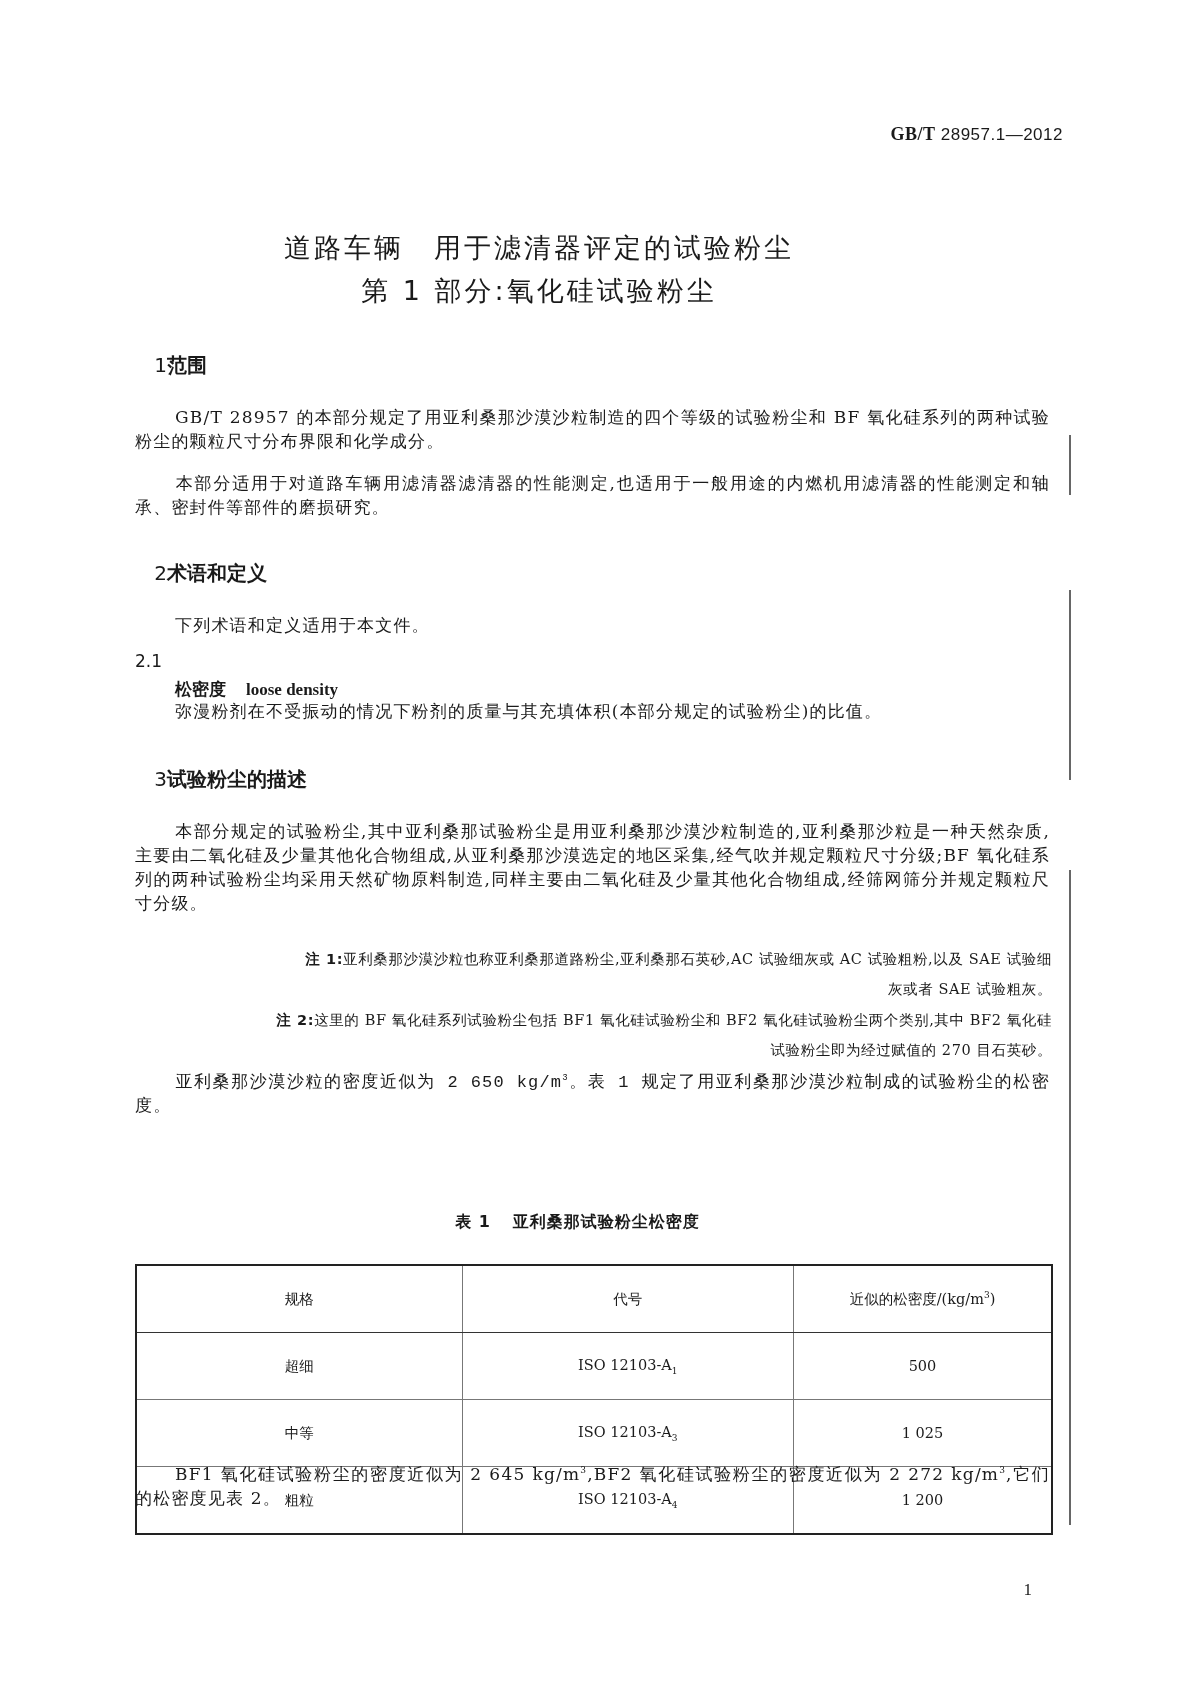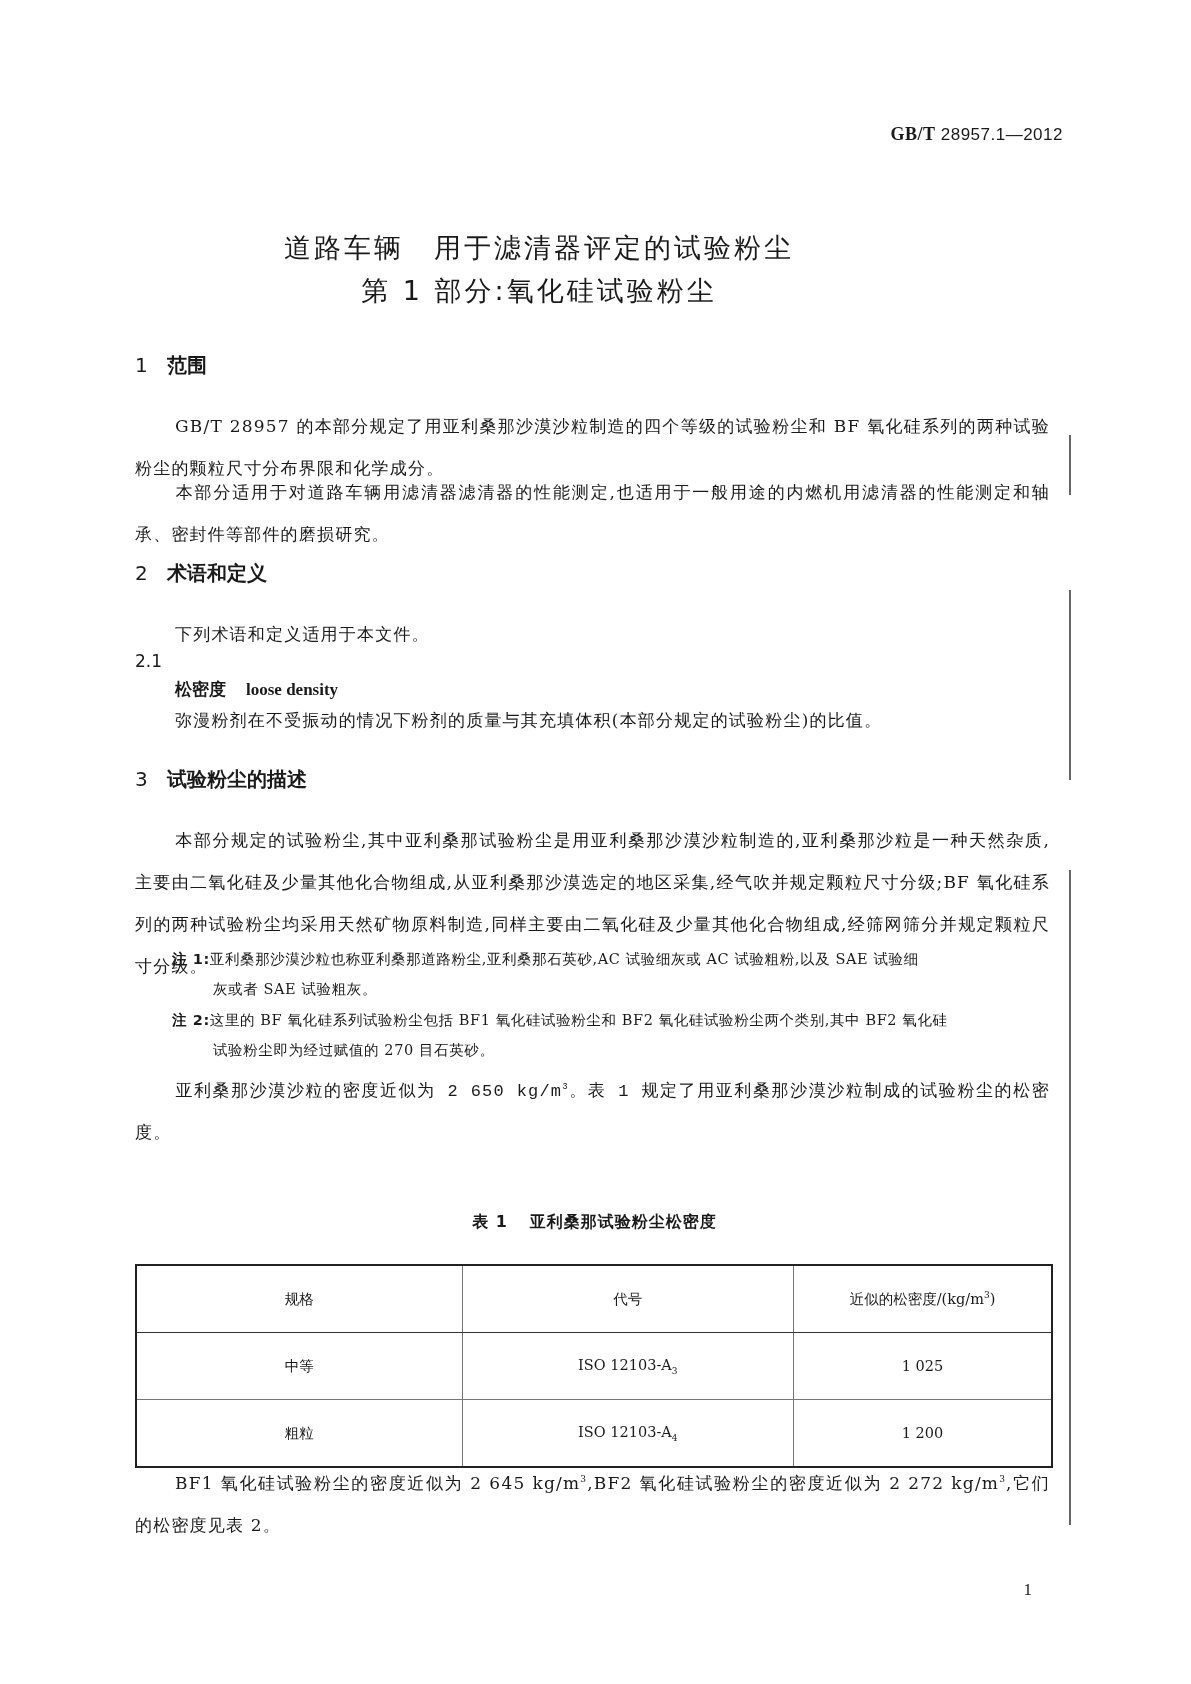--- a/index.html
+++ b/index.html
@@ -8,21 +8,21 @@
       background: #ffffff;
     }
     body {
       width: 1191px;
       height: 1684px;
       position: relative;
       overflow: hidden;
       color: #1a1a1a;
       font-family: "DejaVu Serif", "Liberation Serif", serif;
     }
-    .abs { position: absolute; }
+    .abs { position: absolute; text-align: right; }
 
     .std-code {
       right: 128px;
       top: 124px;
       font-size: 17px;
       letter-spacing: 0.5px;
       font-family: "Liberation Sans", "DejaVu Sans", sans-serif;
     }
     .std-code .gbt {
       font-family: "Liberation Serif", "DejaVu Serif", serif;
@@ -50,21 +50,21 @@
     .section-heading .num {
       display: inline-block;
       width: 32px;
       font-weight: normal;
     }
 
     .para {
       left: 135px;
       width: 915px;
       font-size: 17px;
-      line-height: 42px;
+      line-height: 24px;
       letter-spacing: 1.2px;
       text-align: justify;
       font-family: "DejaVu Serif", "Liberation Serif", serif;
     }
     .para .indent { display: inline-block; width: 40px; }
 
     .term-num {
       left: 135px;
       font-family: "DejaVu Sans", "Liberation Sans", sans-serif;
       font-size: 17px;
@@ -96,21 +96,20 @@
 
     .table-caption {
       left: 0;
       width: 1155px;
       text-align: center;
       top: 1212px;
       font-family: "DejaVu Sans", "Liberation Sans", sans-serif;
       font-size: 16px;
       font-weight: bold;
       letter-spacing: 1px;
-      padding-left: 17px;
     }
     .table-caption .gap { display: inline-block; width: 22px; }
 
     table.density {
       position: absolute;
       left: 135px;
       top: 1264px;
       width: 918px;
       border-collapse: collapse;
       border: 2px solid #222;
@@ -209,20 +208,25 @@
       <col class="c2">
       <col class="c3">
     </colgroup>
   <tbody>
       <tr class="head">
     <th>规格</th>
     <th>代号</th>
     <th><span>近似的松密度/(kg/m</span><sup>3</sup><span>)</span></th>
   </tr>
   <tr>
+    <td>超细</td>
+    <td><span>ISO 12103-A</span><sub>1</sub></td>
+    <td>500</td>
+  </tr>
+  <tr>
     <td>中等</td>
     <td><span>ISO 12103-A</span><sub>3</sub></td>
     <td>1 025</td>
   </tr>
   <tr>
     <td>粗粒</td>
     <td><span>ISO 12103-A</span><sub>4</sub></td>
     <td>1 200</td>
   </tr>
 </tbody>

